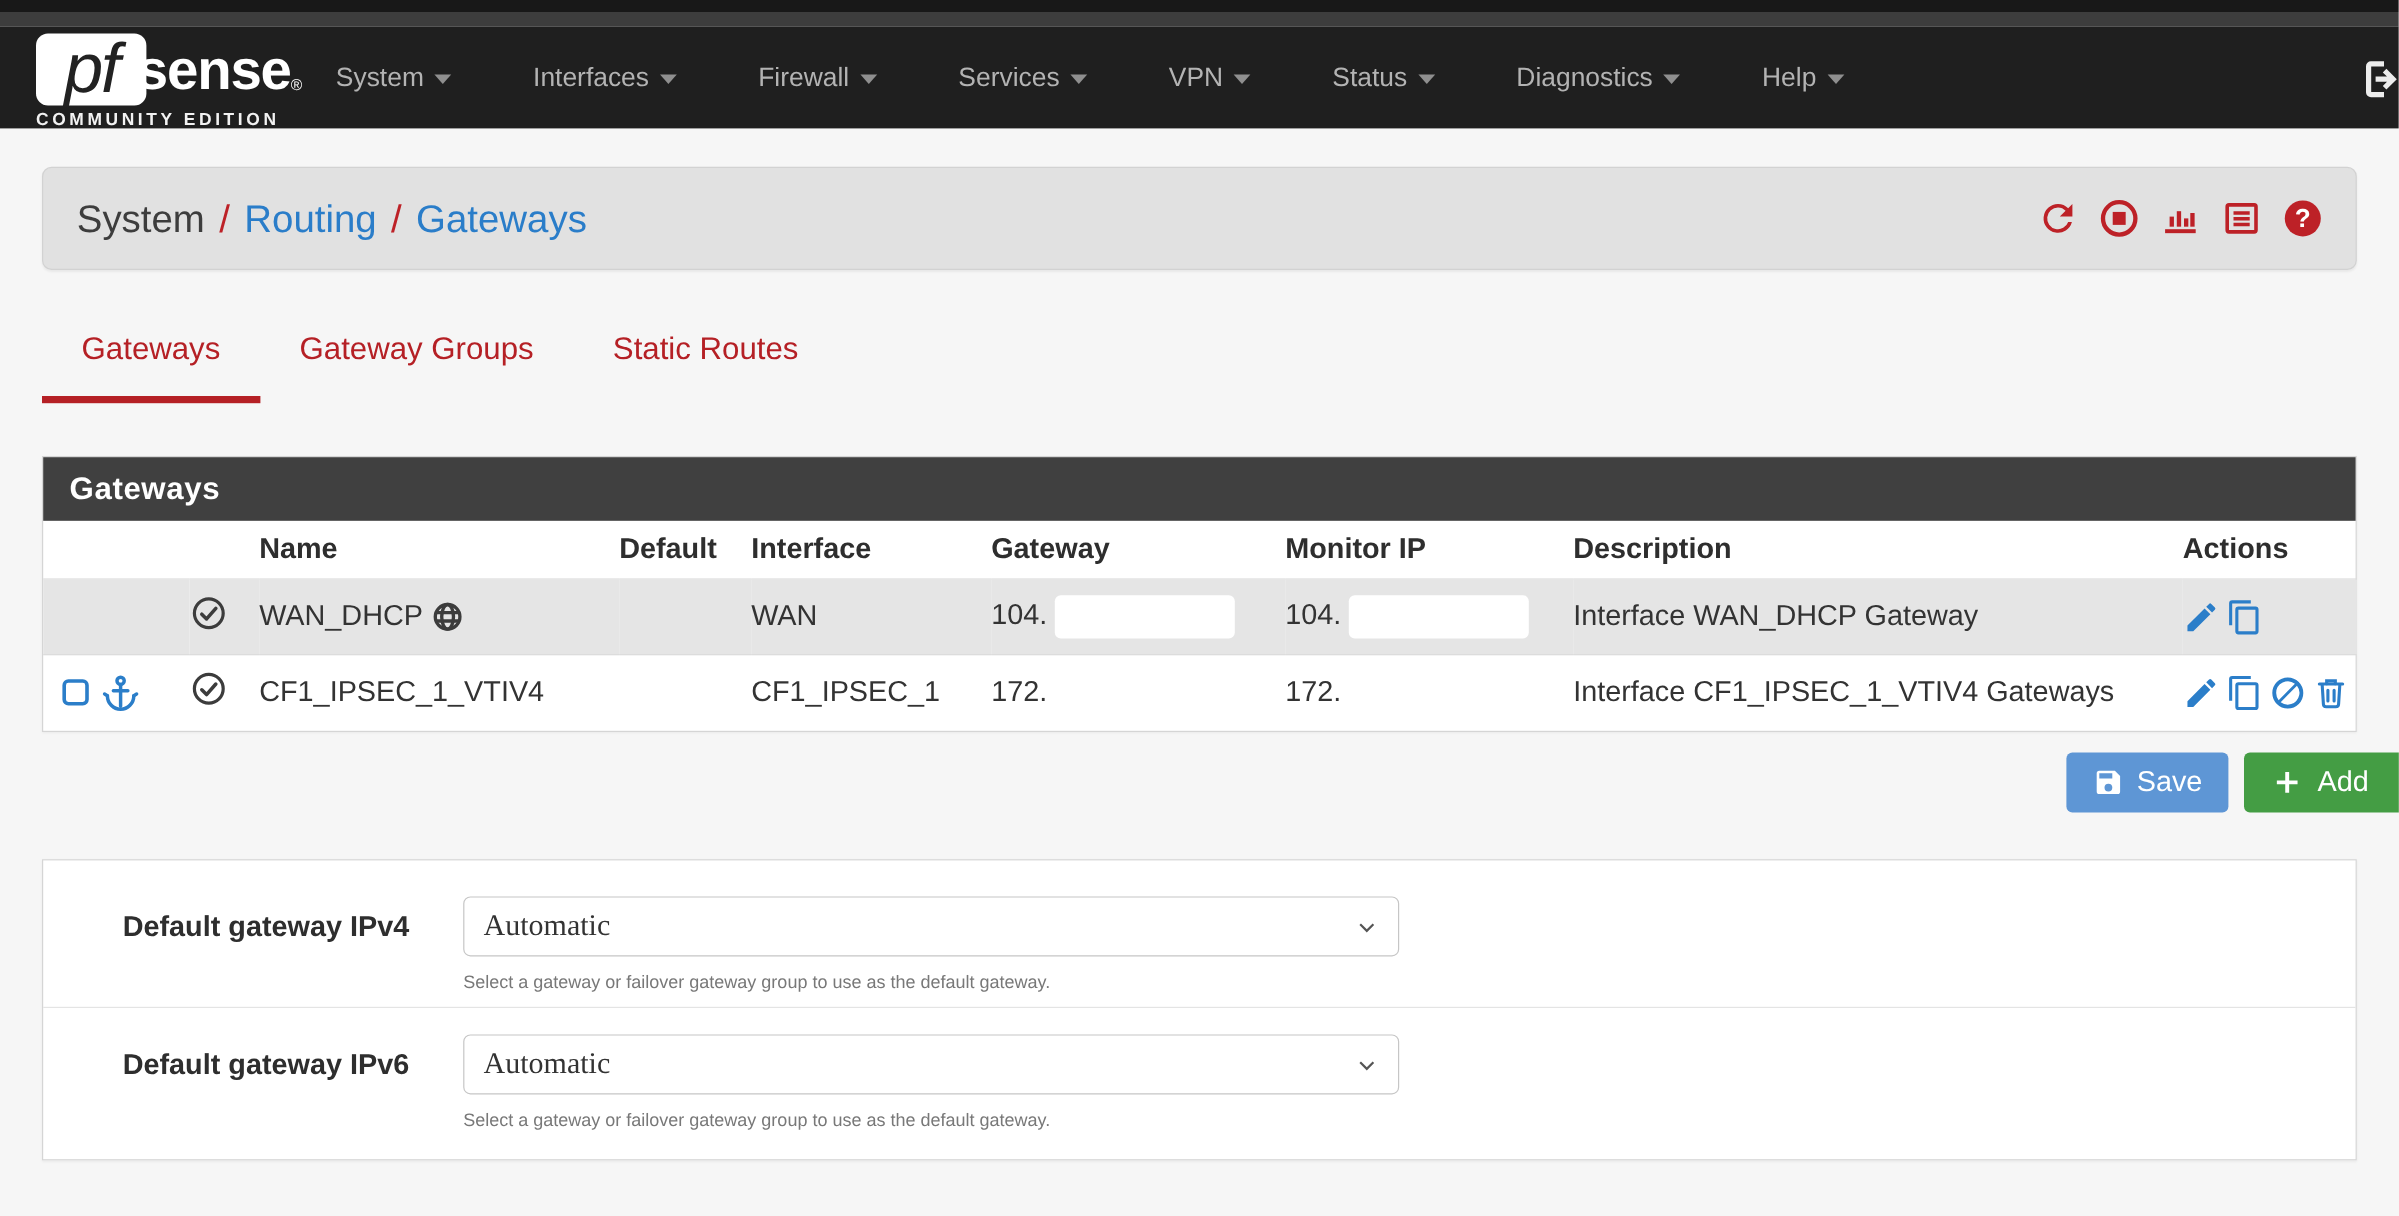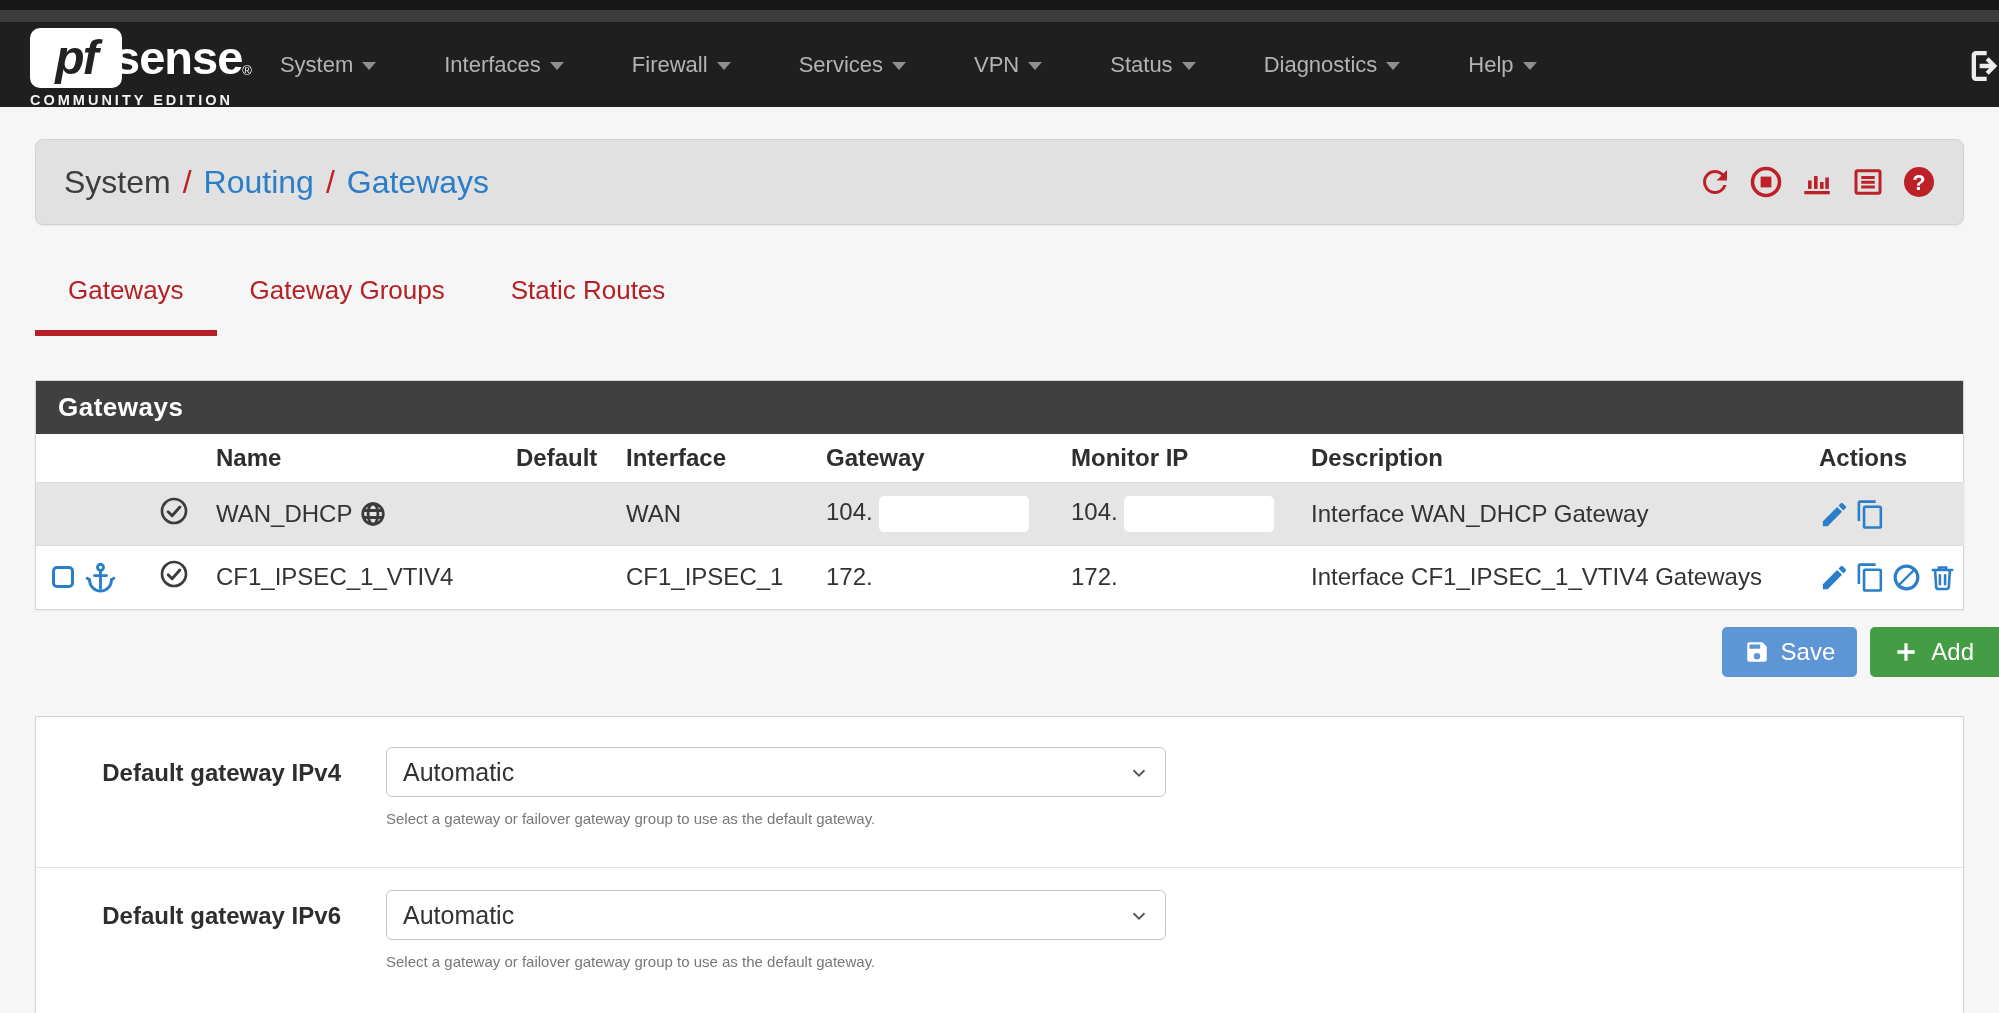--- a/index.html
+++ b/index.html
@@ -16,21 +16,21 @@
   .navbar {
     position:relative; height:85px; background:#1f1f1f;
     display:flex; align-items:center; padding-left:30px;
   }
   .brand { display:flex; flex-direction:column; margin-top:6px; }
   .brand-row { display:flex; align-items:center; }
   .pf-box {
     width:92px; height:60px; background:#fff; border-radius:10px;
     display:flex; align-items:center; justify-content:center;
   }
-  .pf-box span { font-style:italic; font-weight:bold; font-size:48px; color:#222; letter-spacing:-2px; }
+  .pf-box span { font-style:italic; font-weight:normal; font-size:58px; color:#222; letter-spacing:-2px; }
   .sense { color:#fff; font-weight:bold; font-size:47px; letter-spacing:-1px; margin-left:-8px; }
   .reg { color:#fff; font-size:13px; margin-top:26px; }
   .tagline { color:#f2f2f2; font-weight:bold; font-size:14.5px; letter-spacing:3px; margin-top:4px; }
   .menu { display:flex; gap:56px; margin-left:22px; align-items:center; }
   .menu-item {
     color:#b3b3b3; font-size:22px; display:flex; align-items:center; gap:9px;
     cursor:pointer; white-space:nowrap; padding:10px 6px;
   }
   .caret {
     width:0; height:0; border-left:7px solid transparent; border-right:7px solid transparent;
@@ -95,32 +95,32 @@
     height:50px; border:none; border-radius:5px; color:#fff; font-size:24px;
     font-family:Liberation Sans, sans-serif;
     display:flex; align-items:center; gap:11px; padding:0 22px; cursor:pointer;
   }
   .btn-save { background:#5e96d5; }
   .btn-add  { background:#449d44; margin-right:-50px; padding-right:40px; }
 
   
   .panel-default { margin-top:39px; }
   .form-body { padding:18px 0 12px 0; }
-  .form-group { display:flex; padding:12px 0 40px 0; }
+  .form-group { display:flex; padding:12px 0 12px 0; }
   .form-group.bordered { border-bottom:1px solid #e4e4e4; }
   .form-group + .form-group { padding-top:22px; }
   .f-label {
     width:305px; text-align:right; font-weight:bold; font-size:24px; color:#2e2e2e;
     padding-top:12px;
   }
   .f-field { margin-left:45px; }
   .select-wrap { position:relative; width:780px; }
   .select-wrap select {
     width:100%; height:50px; font-size:25px; color:#333;
-    font-family:Liberation Sans, sans-serif;
+    font-family:Liberation Serif, serif;
     border:1px solid #c6c6c6; border-radius:6px; background:#fff;
     padding:0 50px 0 16px; appearance:none; -webkit-appearance:none; cursor:pointer;
   }
   .select-wrap .chev { position:absolute; right:16px; top:15px; pointer-events:none; }
   .f-help { margin-top:13px; font-size:15px; color:#787878; }
 </style>
 </head>
 <body>
 
 <div class="strip-a"></div>

